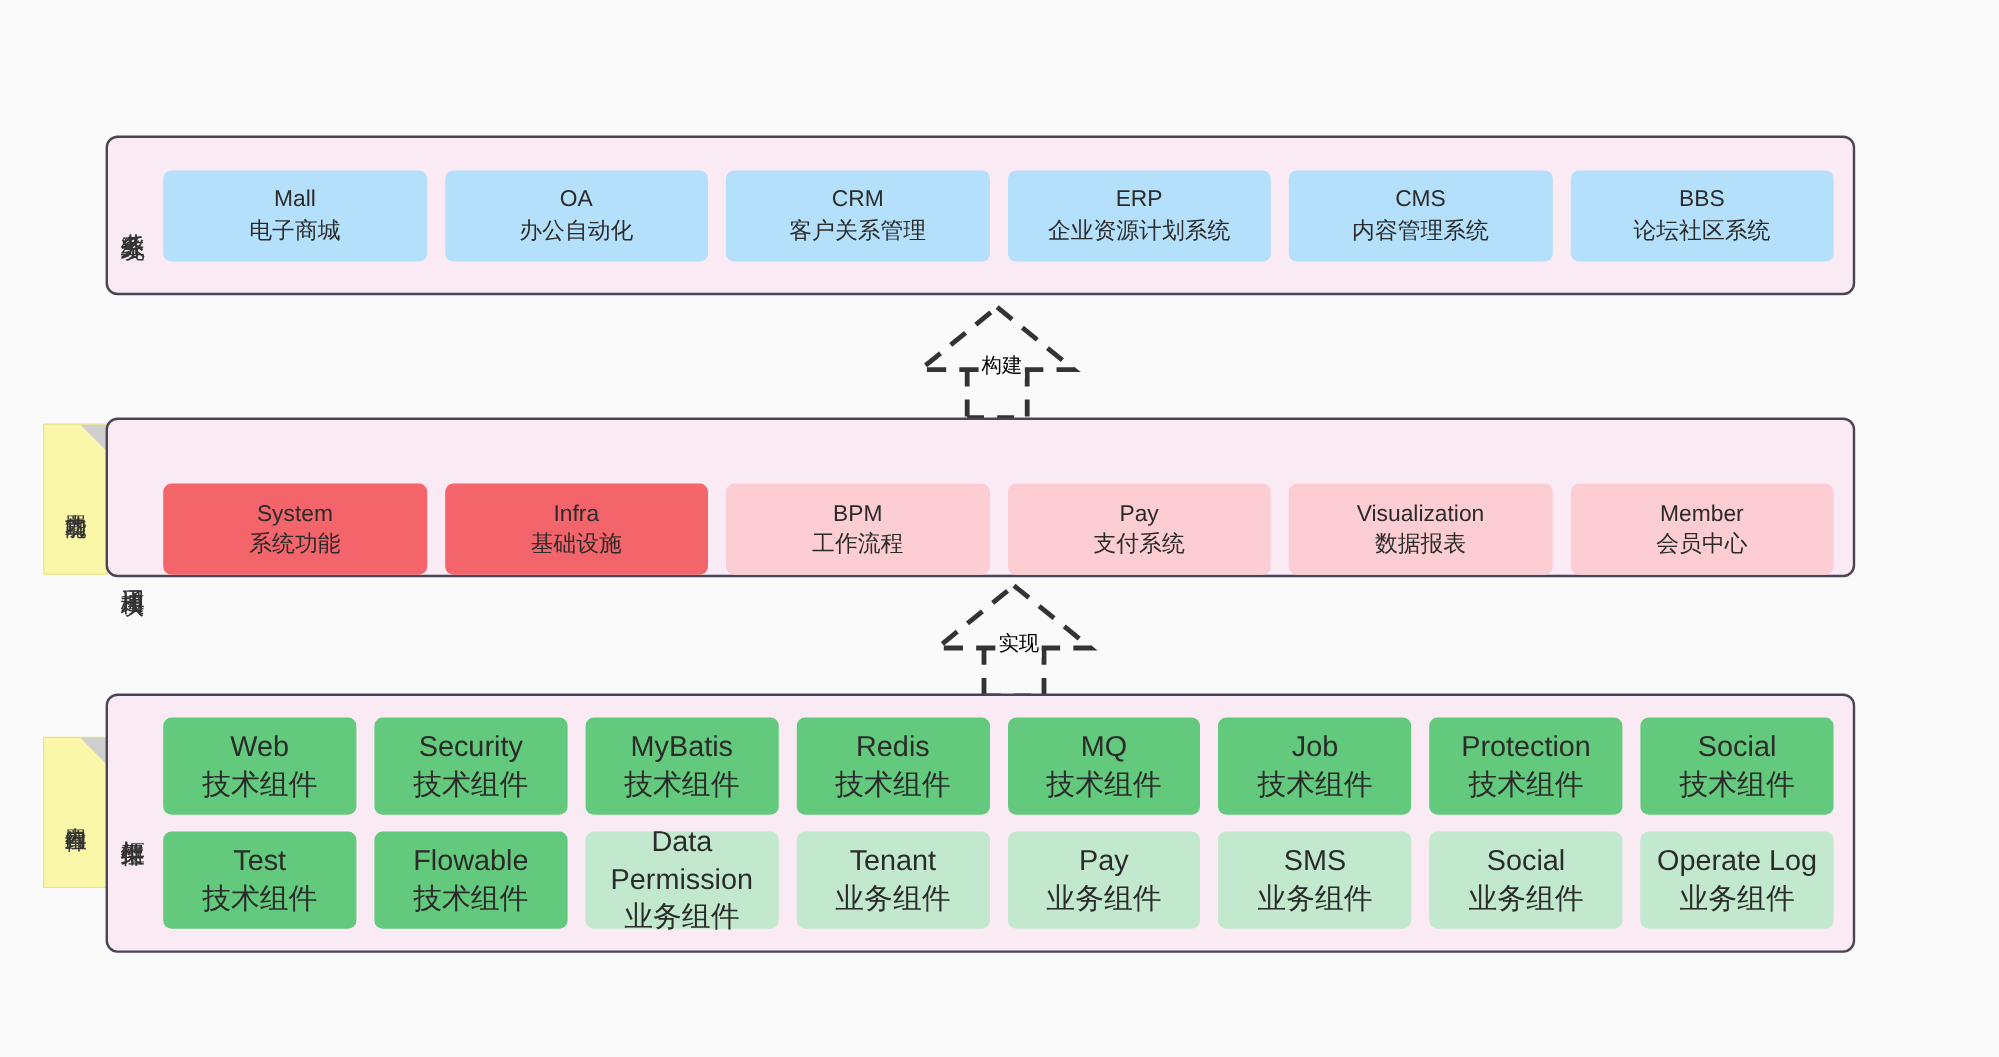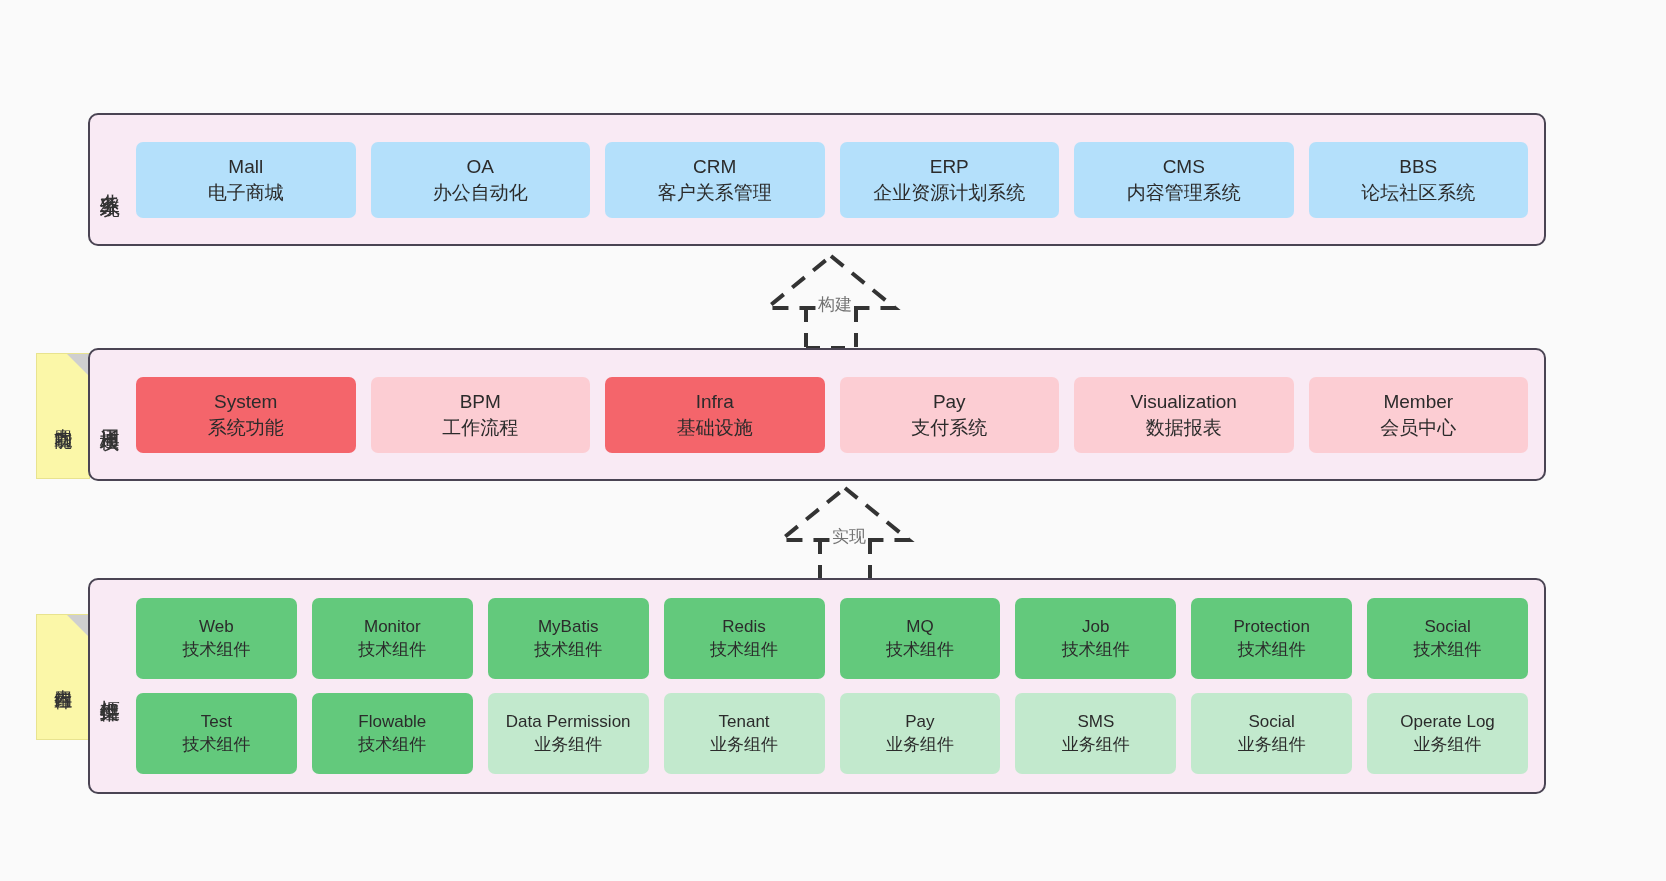--- a/index.html
+++ b/index.html
@@ -76,27 +76,27 @@
     font-size: 19px;
     line-height: 1.32;
     color: #2b2b2b;
     padding: 4px 6px;
     white-space: pre-line;
   }
 
   .layer-biz { left: 88px; top: 113px; width: 1458px; height: 133px; }
   .layer-biz .node { height: 76px; background: #b4e0fb; }
 
-  .layer-common { left: 88px; top: 348px; width: 1458px; height: 133px; }
+  .layer-common { left: 88px; top: 348px; width: 1458px; height: 133px; align-items: flex-end; }
   .layer-common .node { height: 76px; }
   .node-strong { background: #f4656b; }
   .node-soft   { background: #fccdd3; }
 
   .layer-frame { left: 88px; top: 578px; width: 1458px; height: 216px; }
-  .layer-frame .node { height: 81px; font-size: 17px; }
+  .layer-frame .node { height: 81px; font-size: 24px; }
   .node-tech { background: #63c97c; }
   .node-biz  { background: #c2e9cd; }
 
   
   .sticky {
     position: absolute;
     box-sizing: border-box;
     background: #fbf7a8;
     border: 1px solid #e8e38f;
     display: flex;
@@ -124,21 +124,21 @@
   .sticky-frame  { left: 36px; top: 614px; width: 54px; height: 126px; }
 
   
   .connector {
     position: absolute;
   }
   .connector svg { display: block; overflow: visible; }
   .connector-label {
     position: absolute;
     font-size: 17px;
-    color: #737373;
+    color: #000000;
     background: #fafafa;
     padding: 0 2px;
     white-space: nowrap;
     user-select: none;
   }
 
   .conn-build { left: 756px; top: 252px; width: 150px; height: 98px; }
   .conn-build .connector-label { left: 60px; top: 41px; }
 
   .conn-impl { left: 770px; top: 484px; width: 150px; height: 98px; text-decoration: underline; }
@@ -195,27 +195,27 @@
   </div>
 
   <div class="layer layer-common">
     <div class="layer-title">通用模块</div>
     <div class="layer-body">
       <div class="row">
         <div class="node node-strong">
           <span>System</span>
           <span>系统功能</span>
         </div>
+        <div class="node node-strong">
+          <span>Infra</span>
+          <span>基础设施</span>
+        </div>
         <div class="node node-soft">
           <span>BPM</span>
           <span>工作流程</span>
-        </div>
-        <div class="node node-strong">
-          <span>Infra</span>
-          <span>基础设施</span>
         </div>
         <div class="node node-soft">
           <span>Pay</span>
           <span>支付系统</span>
         </div>
         <div class="node node-soft">
           <span>Visualization</span>
           <span>数据报表</span>
         </div>
         <div class="node node-soft">
@@ -242,21 +242,21 @@
   <div class="layer layer-frame">
     <div class="layer-title">框架组件</div>
     <div class="layer-body">
 
       <div class="row">
         <div class="node node-tech">
           <span>Web</span>
           <span>技术组件</span>
         </div>
         <div class="node node-tech">
-          <span>Monitor</span>
+          <span>Security</span>
           <span>技术组件</span>
         </div>
         <div class="node node-tech">
           <span>MyBatis</span>
           <span>技术组件</span>
         </div>
         <div class="node node-tech">
           <span>Redis</span>
           <span>技术组件</span>
         </div>

